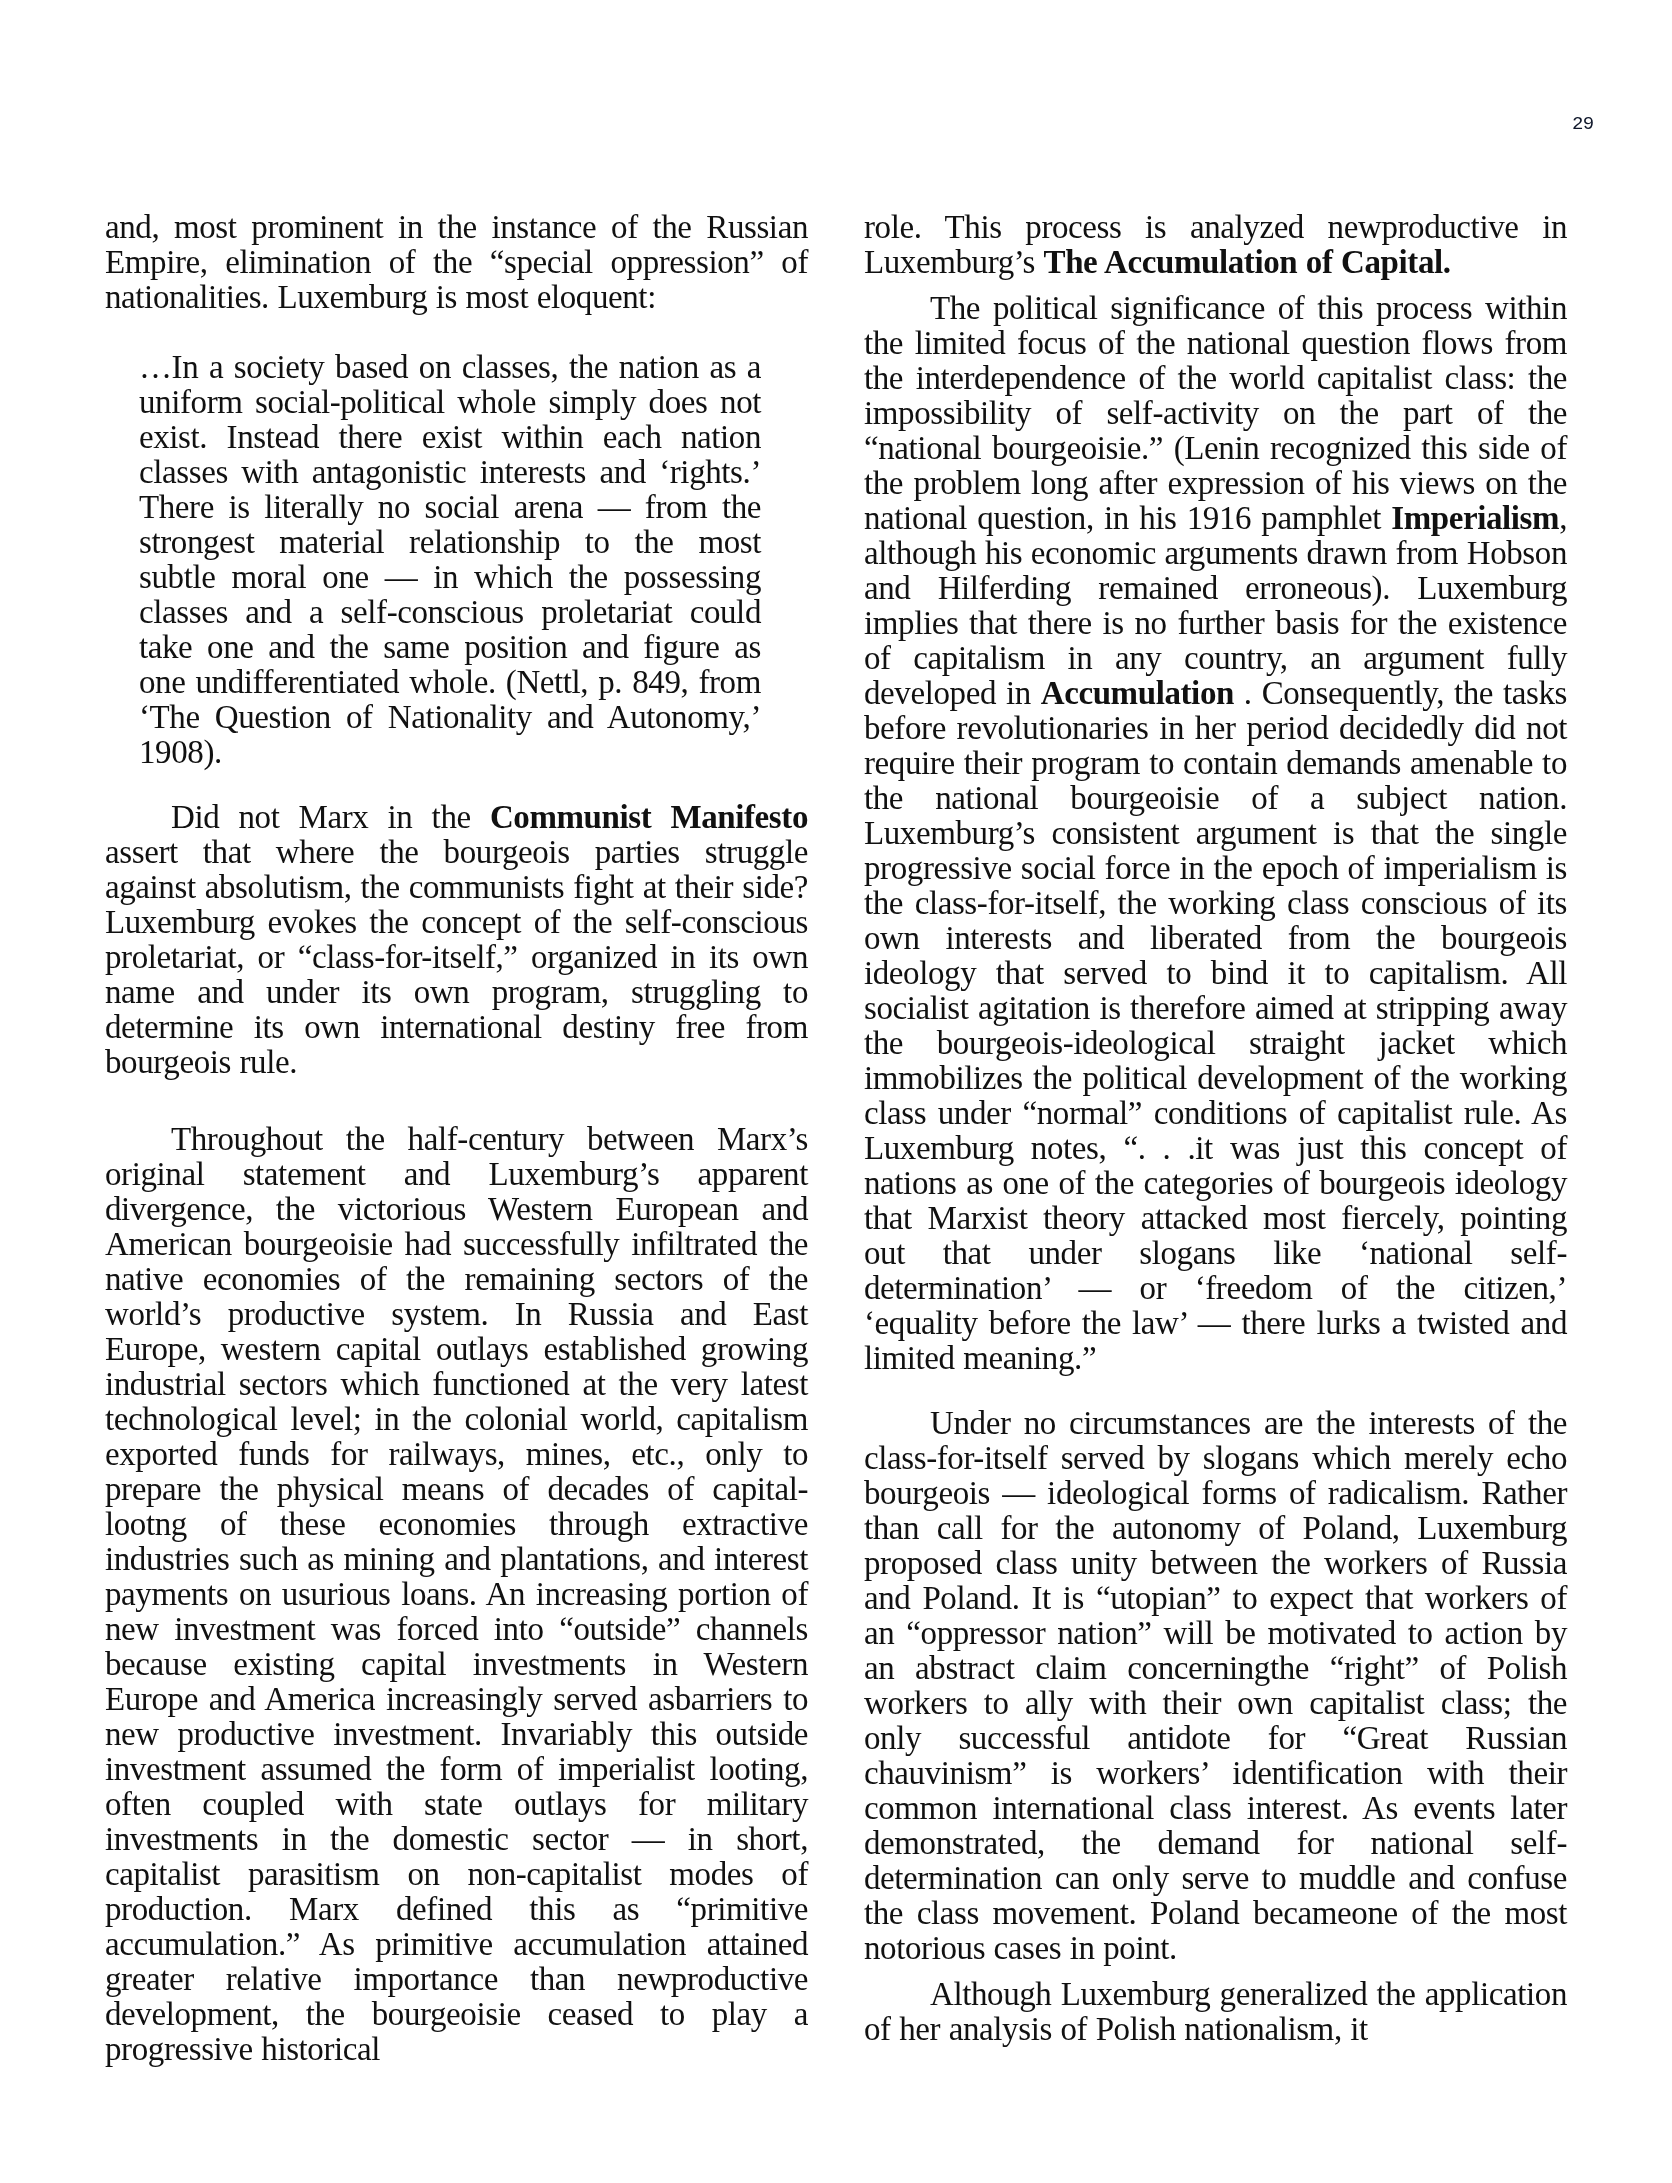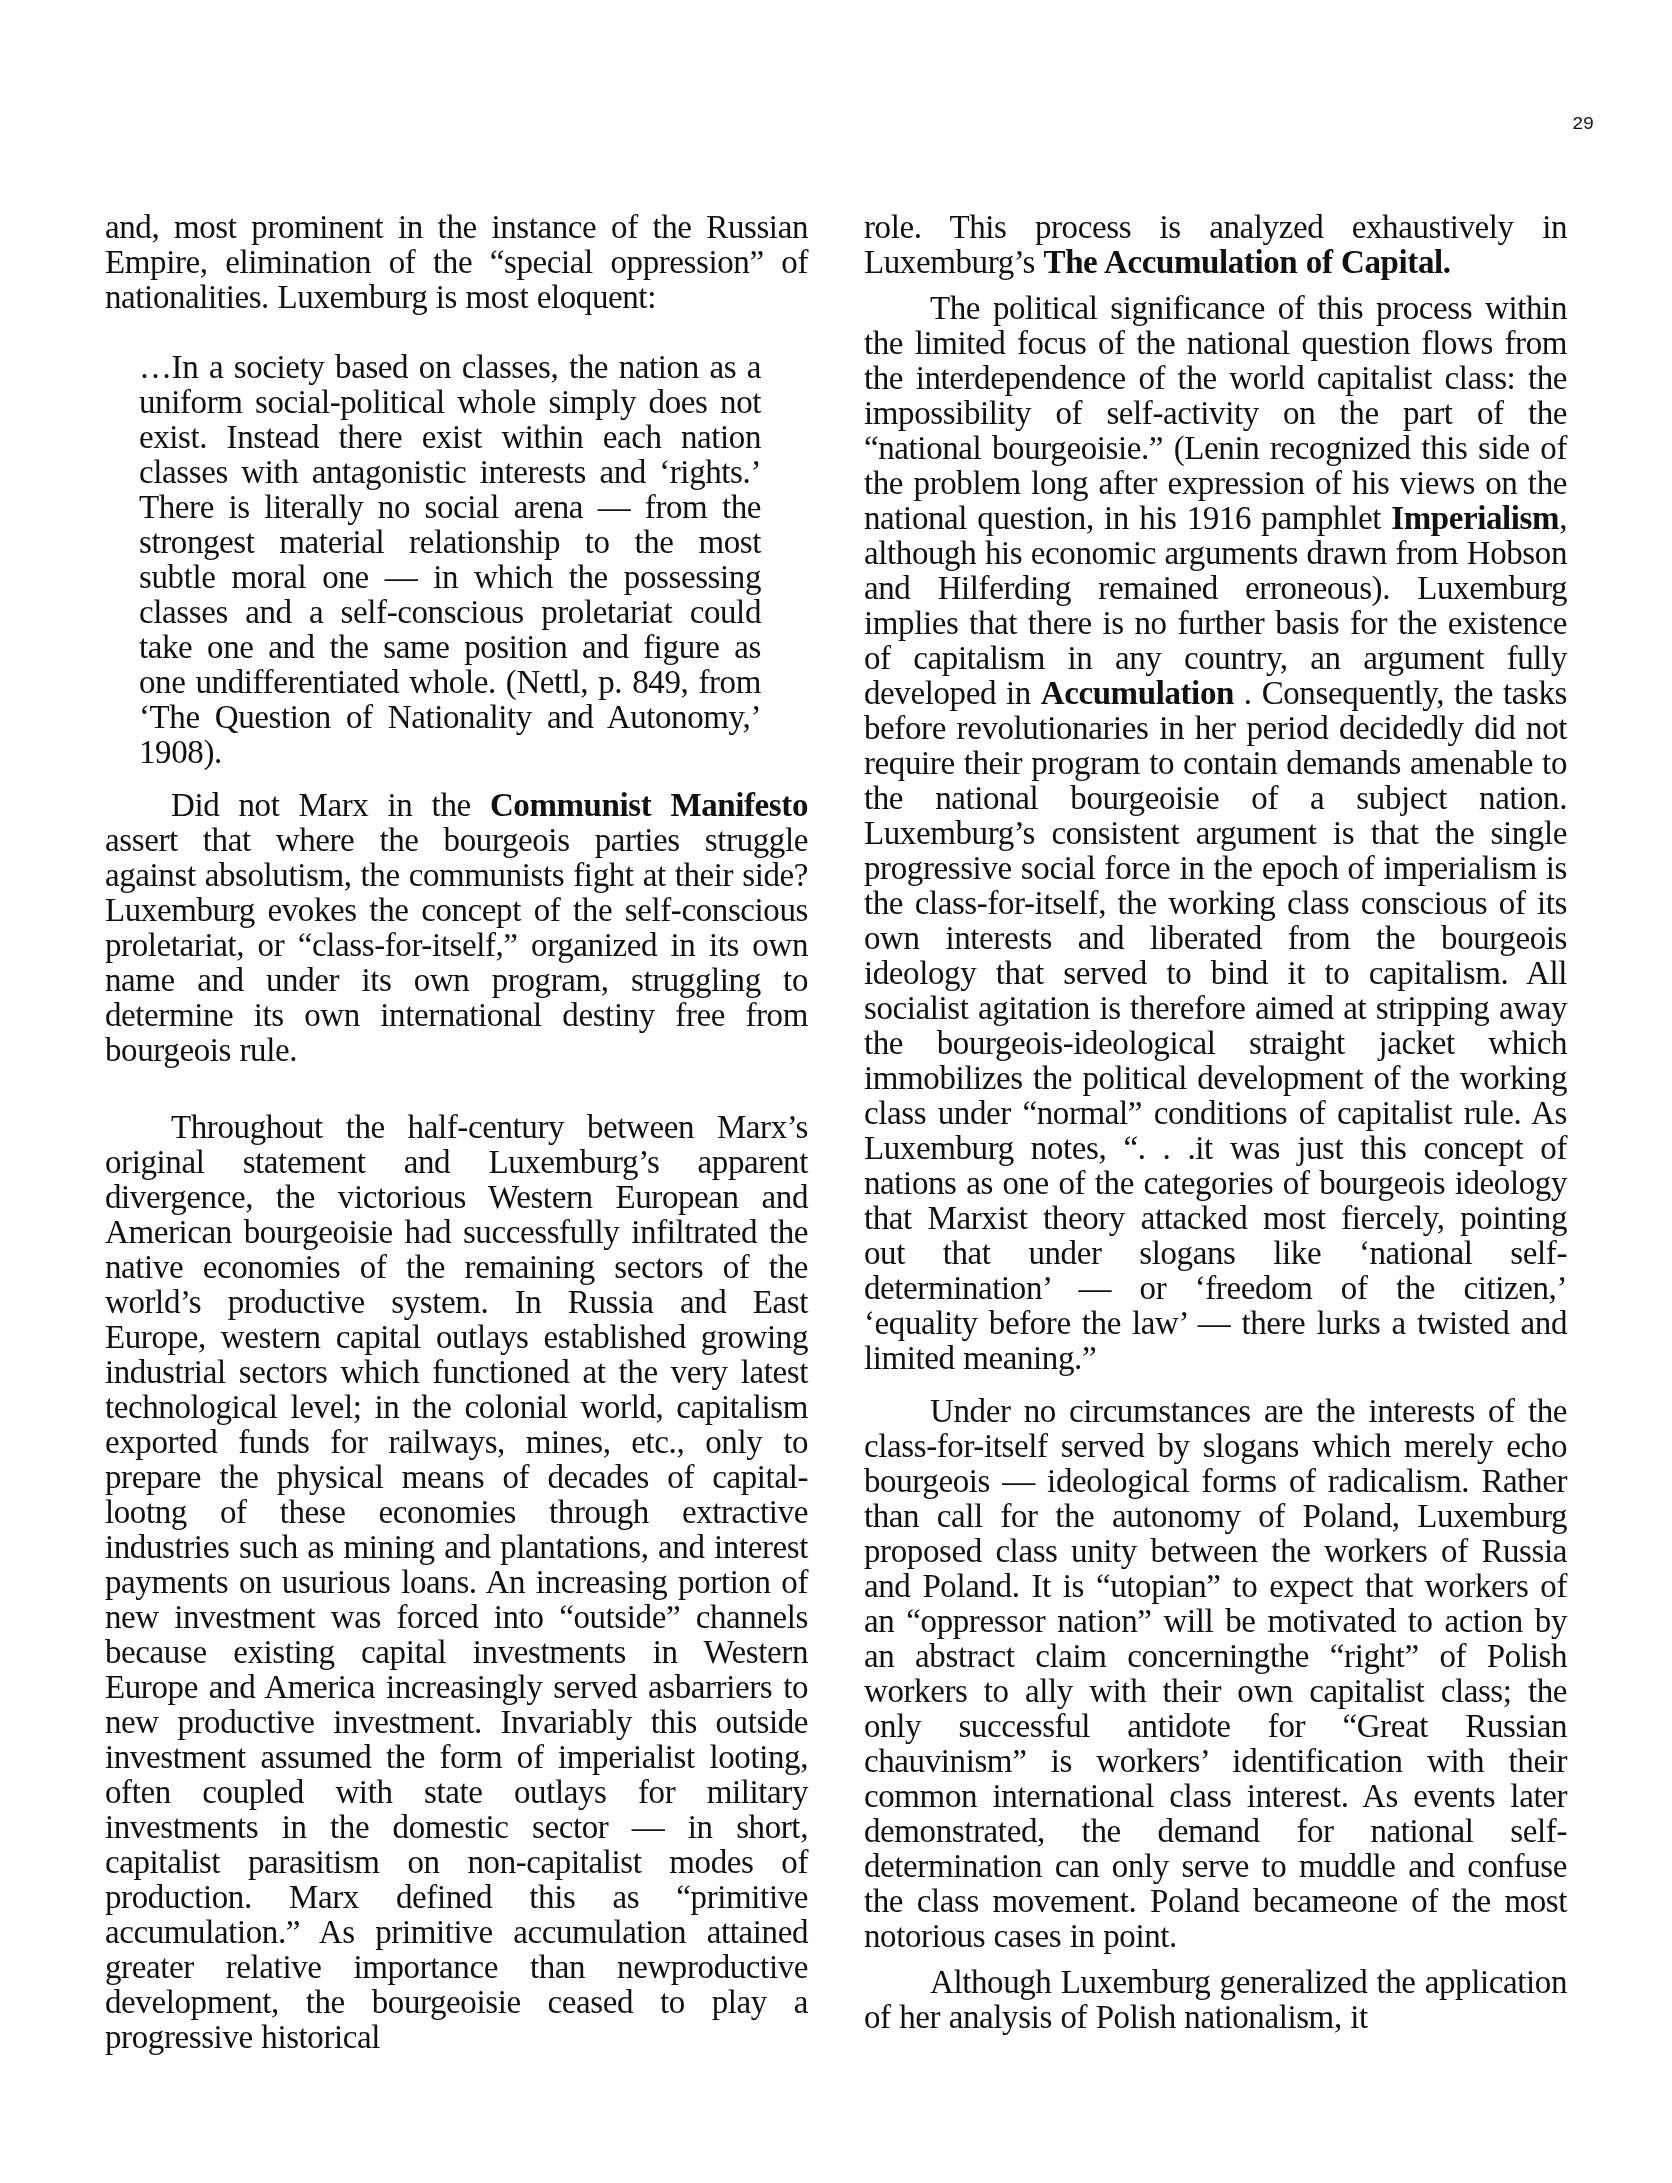--- a/index.html
+++ b/index.html
@@ -38,21 +38,21 @@
       transform-origin: top left;
     }
     .column.left  { left: 105px; }
     .column.right { left: 864px; }
     .para {
       margin: 0;
       text-indent: 0;
     }
     .para.indent { text-indent: 66px; }
     .para.gap-sm { margin-top: 11px; }
-    .para.gap-md { margin-top: 18px; }
+    .para.gap-md { margin-top: 30px; }
     .para.gap-lg { margin-top: 42px; }
     .para.gap-xs { margin-top: 11px; }
     .blockquote {
       margin: 35px 47px 0 34px;
       text-align: justify;
     }
     .bold { font-weight: bold; }
     .seg { display: inline; }
   </style>
 </head>
@@ -64,21 +64,21 @@
   <p class="para">and, most prominent in the instance of the Russian Empire, elimination of the “special oppression” of nationalities. Luxemburg is most eloquent:</p>
 
   <p class="blockquote">…In a society based on classes, the nation as a uniform social-political whole simply does not exist. Instead there exist within each nation classes with antagonistic interests and ‘rights.’ There is literally no social arena — from the strongest material relationship to the most subtle moral one — in which the possessing classes and a self-conscious proletariat could take one and the same position and figure as one undifferentiated whole. (Nettl, p. 849, from ‘The Question of Nationality and Autonomy,’ 1908).</p>
 
   <p class="para indent gap-md"><span class="seg">Did not Marx in the </span><span class="seg bold">Communist Manifesto</span><span class="seg"> assert that where the bourgeois parties struggle against absolutism, the communists fight at their side? Luxemburg evokes the concept of the self-conscious proletariat, or “class-for-itself,” organized in its own name and under its own program, struggling to determine its own international destiny free from bourgeois rule.</span></p>
 
   <p class="para indent gap-lg">Throughout the half-century between Marx’s original statement and Luxemburg’s apparent divergence, the victorious Western European and American bourgeoisie had successfully infiltrated the native economies of the remaining sectors of the world’s productive system. In Russia and East Europe, western capital outlays established growing industrial sectors which functioned at the very latest technological level; in the colonial world, capitalism exported funds for railways, mines, etc., only to prepare the physical means of decades of capital-lootng of these economies through extractive industries such as mining and plantations, and interest payments on usurious loans. An increasing portion of new investment was forced into “outside” channels because existing capital investments in Western Europe and America increasingly served asbarriers to new productive investment. Invariably this outside investment assumed the form of imperialist looting, often coupled with state outlays for military investments in the domestic sector — in short, capitalist parasitism on non-capitalist modes of production. Marx defined this as “primitive accumulation.” As primitive accumulation attained greater relative importance than newproductive development, the bourgeoisie ceased to play a progressive historical</p>
 </div>
 
 <div class="column right">
-  <p class="para"><span class="seg">role. This process is analyzed exhaustively in Luxemburg’s </span><span class="seg bold">The Accumulation of Capital.</span></p>
+  <p class="para"><span class="seg">role. This process is analyzed newproductive in Luxemburg’s </span><span class="seg bold">The Accumulation of Capital.</span></p>
 
   <p class="para indent gap-sm"><span class="seg">The political significance of this process within the limited focus of the national question flows from the interdependence of the world capitalist class: the impossibility of self-activity on the part of the “national bourgeoisie.” (Lenin recognized this side of the problem long after expression of his views on the national question, in his 1916 pamphlet </span><span class="seg bold">Imperialism</span><span class="seg">, although his economic arguments drawn from Hobson and Hilferding remained erroneous). Luxemburg implies that there is no further basis for the existence of capitalism in any country, an argument fully developed in </span><span class="seg bold">Accumulation</span><span class="seg"> . Consequently, the tasks before revolutionaries in her period decidedly did not require their program to contain demands amenable to the national bourgeoisie of a subject nation. Luxemburg’s consistent argument is that the single progressive social force in the epoch of imperialism is the class-for-itself, the working class conscious of its own interests and liberated from the bourgeois ideology that served to bind it to capitalism. All socialist agitation is therefore aimed at stripping away the bourgeois-ideological straight jacket which immobilizes the political development of the working class under “normal” conditions of capitalist rule. As Luxemburg notes, “. . .it was just this concept of nations as one of the categories of bourgeois ideology that Marxist theory attacked most fiercely, pointing out that under slogans like ‘national self-determination’ — or ‘freedom of the citizen,’ ‘equality before the law’ — there lurks a twisted and limited meaning.”</span></p>
 
   <p class="para indent gap-md">Under no circumstances are the interests of the class-for-itself served by slogans which merely echo bourgeois — ideological forms of radicalism. Rather than call for the autonomy of Poland, Luxemburg proposed class unity between the workers of Russia and Poland. It is “utopian” to expect that workers of an “oppressor nation” will be motivated to action by an abstract claim concerningthe “right” of Polish workers to ally with their own capitalist class; the only successful antidote for “Great Russian chauvinism” is workers’ identification with their common international class interest. As events later demonstrated, the demand for national self-determination can only serve to muddle and confuse the class movement. Poland becameone of the most notorious cases in point.</p>
 
   <p class="para indent gap-xs">Although Luxemburg generalized the application of her analysis of Polish nationalism, it</p>
 </div>
 
 
 </body></html>

